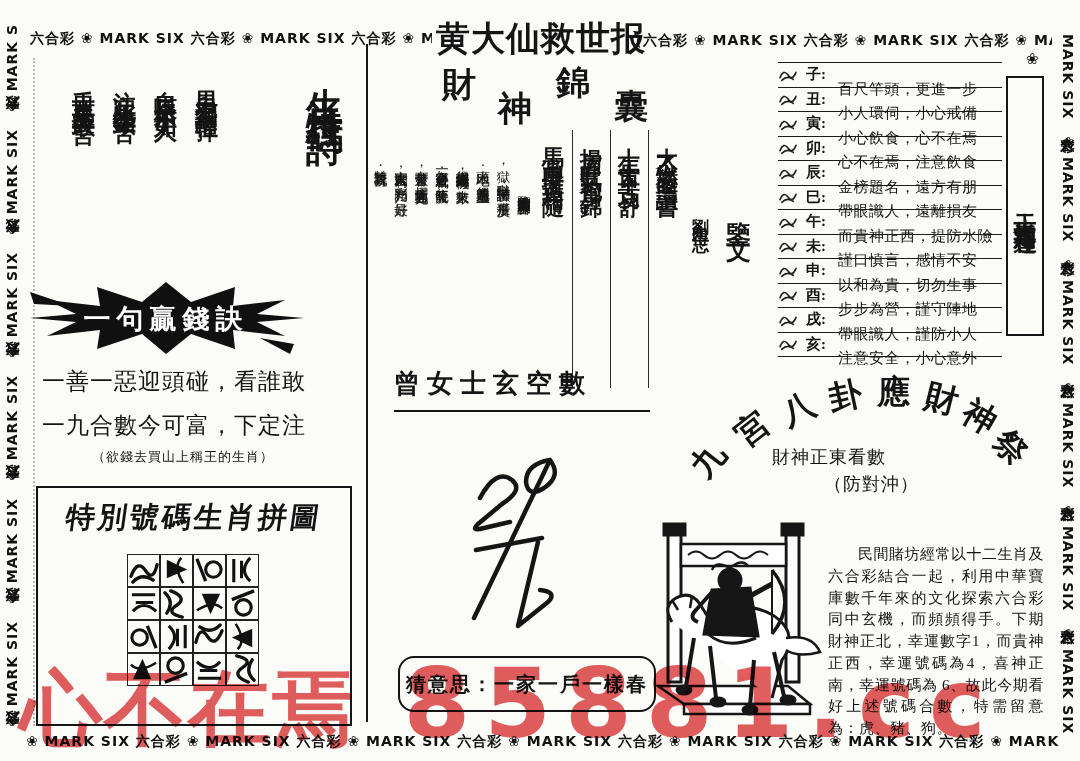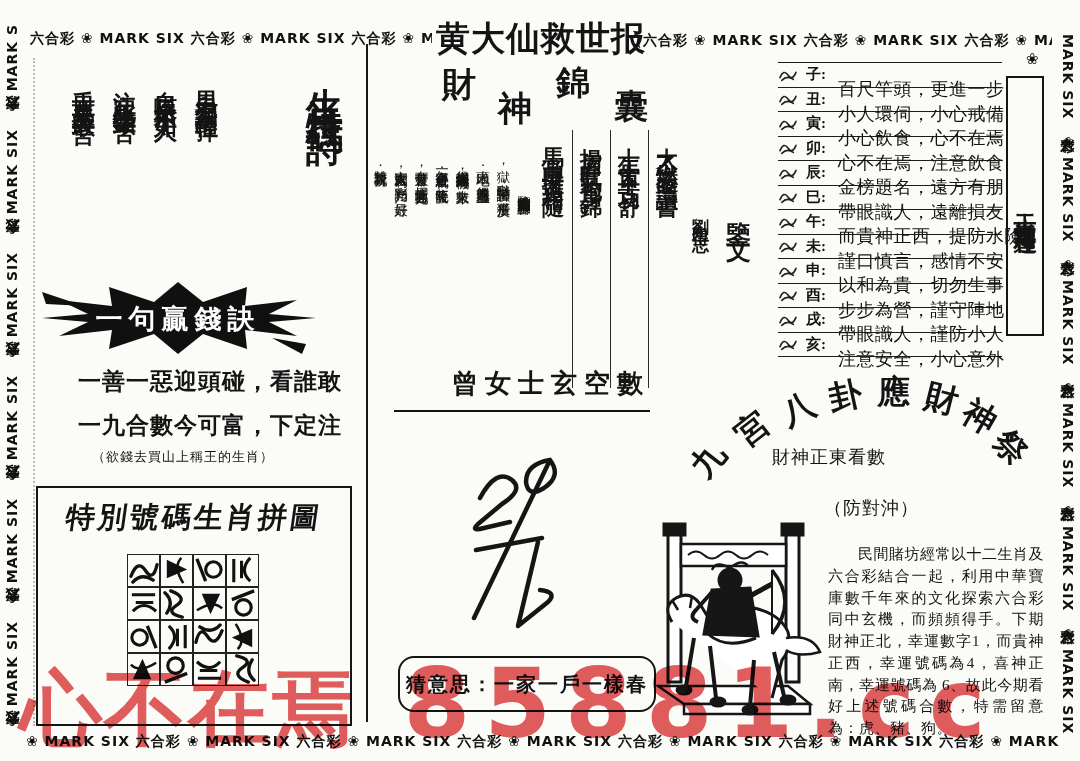--- a/index.html
+++ b/index.html
@@ -20,73 +20,73 @@
   .paper-title{left:436px;top:16px;font-family:"DejaVu Sans",sans-serif;font-weight:800;
                font-size:34px;letter-spacing:1px;}
   
   .col-divider{left:366px;top:44px;width:2px;height:678px;background:#181818;}
   .left-dotted{left:33px;top:58px;width:1px;height:668px;border-left:2px dotted #b9b9b4;}
   .sx-title{left:299px;top:58px;writing-mode:vertical-rl;font-size:37px;font-weight:700;
             letter-spacing:10px;}
   .sx-poem{left:58px;top:72px;height:205px;writing-mode:vertical-rl;font-size:23px;
            font-weight:600;}
   .sx-poem div{margin:0 10px;letter-spacing:5px;}
-  .burst-wrap{left:40px;top:280px;width:276px;height:78px;font-family:Liberation Serif, serif;}
+  .burst-wrap{left:28px;top:280px;width:276px;height:78px;font-family:Liberation Serif, serif;}
   .burst-text{position:absolute;left:0;top:0;width:276px;height:78px;display:flex;
               align-items:center;justify-content:center;color:#fff;font-size:27px;
               font-weight:800;letter-spacing:6px;}
-  .slogans{left:42px;top:360px;width:312px;font-size:23px;font-weight:700;line-height:1.9;
-           letter-spacing:1px;margin-left:36px;}
+  .slogans{left:42px;top:360px;width:312px;font-size:23px;font-weight:400;line-height:1.9;
+           letter-spacing:1px;}
   .hint{left:92px;top:448px;font-size:13px;letter-spacing:1px;}
   .puzzle-box{left:36px;top:486px;width:312px;height:236px;border:2px solid #151515;}
   .puzzle-title{text-align:center;margin-top:10px;font-size:29px;font-weight:800;
                 transform:skewX(-8deg);letter-spacing:3px;}
   .puzzle-grid{width:134px;margin:16px auto 0 auto;display:grid;
                grid-template-columns:repeat(4,33px);grid-auto-rows:33px;}
   .ptile{border:1px solid #222;overflow:hidden;display:flex;align-items:center;
          justify-content:center;}
   
   .jin-char{font-size:34px;font-weight:700;}
   .jian-label{left:722px;top:202px;writing-mode:vertical-rl;font-size:25px;font-weight:700;
               letter-spacing:14px;}
   .mid-block{left:398px;top:130px;width:318px;height:258px;writing-mode:vertical-rl;}
   .qian-title{font-size:17px;font-weight:700;letter-spacing:6px;padding-top:74px;margin:0 4px;}
   .poem-col{font-size:22px;font-weight:700;letter-spacing:8px;margin:0 1px;padding:0 3px;}
   .poem-col.rule{border-left:1.5px solid #2a2a2a;}
   .com-col{font-size:13.5px;letter-spacing:0.5px;padding-top:30px;margin:0 2.5px;}
   .com-col.first{padding-top:55px;}
   .xuankong{left:394px;top:366px;width:256px;font-size:26px;font-weight:700;
-            letter-spacing:7px;border-bottom:2px solid #141414;padding-bottom:9px;text-align:right;}
+            letter-spacing:7px;border-bottom:2px solid #141414;padding-bottom:9px;}
   .sigil{left:446px;top:450px;}
   .guess-box{left:398px;top:656px;width:254px;height:52px;border:2.5px solid #141414;
              border-radius:16px;display:flex;align-items:center;justify-content:center;
              font-size:20px;font-weight:700;letter-spacing:2px;}
   
   .zodiac-table{left:778px;top:62px;width:224px;}
   .zrow{display:flex;align-items:center;height:23.5px;border-bottom:1.5px solid #1c1c1c;
         gap:6px;}
   .zrow:first-child{border-top:1.5px solid #1c1c1c;}
   .zicon{width:22px;flex:0 0 22px;display:flex;align-items:center;}
   .zbranch{font-size:15px;font-weight:700;flex:0 0 26px;}
-  .zfortune{font-size:18px;letter-spacing:0.5px;white-space:nowrap;margin-top:29px;}
+  .zfortune{font-size:15px;letter-spacing:0.5px;white-space:nowrap;margin-top:29px;}
   .ztitle-box{left:1006px;top:76px;width:34px;height:256px;border:2px solid #151515;
               writing-mode:vertical-rl;font-size:23px;font-weight:700;letter-spacing:3px;
               display:flex;align-items:center;justify-content:center;}
   .arc-c{position:absolute;font-size:33px;font-weight:700;}
   #arc span:nth-child(1){left:692px;top:438px;transform:rotate(-52deg);}
   #arc span:nth-child(2){left:736px;top:407px;transform:rotate(-38deg);}
   #arc span:nth-child(3){left:782px;top:387px;transform:rotate(-24deg);}
   #arc span:nth-child(4){left:829px;top:374px;transform:rotate(-12deg);}
   #arc span:nth-child(5){left:877px;top:370px;transform:rotate(0deg);}
   #arc span:nth-child(6){left:925px;top:377px;transform:rotate(14deg);}
   #arc span:nth-child(7){left:963px;top:395px;transform:rotate(30deg);}
   #arc span:nth-child(8){left:994px;top:425px;transform:rotate(46deg);}
   .bagua-lines{left:772px;top:444px;width:268px;font-size:18px;line-height:27px;
                letter-spacing:1px;}
-  .bagua-lines .l3{padding-left:52px;margin-top:24px;}
+  .bagua-lines .l3{padding-left:52px;}
   .horse{left:638px;top:518px;}
   .para{left:828px;top:544px;width:216px;font-size:15px;line-height:1.45;
         text-align:justify;text-indent:2em;letter-spacing:0.5px;}
   
   .watermark{left:20px;top:648px;white-space:nowrap;mix-blend-mode:multiply;
              font-family:"DejaVu Sans",sans-serif;font-weight:800;pointer-events:none;
              z-index:50;}
   .wm-cjk{font-size:82px;letter-spacing:2px;}
   .wm-num{font-size:96px;letter-spacing:14px;text-align:right;}
 </style>

